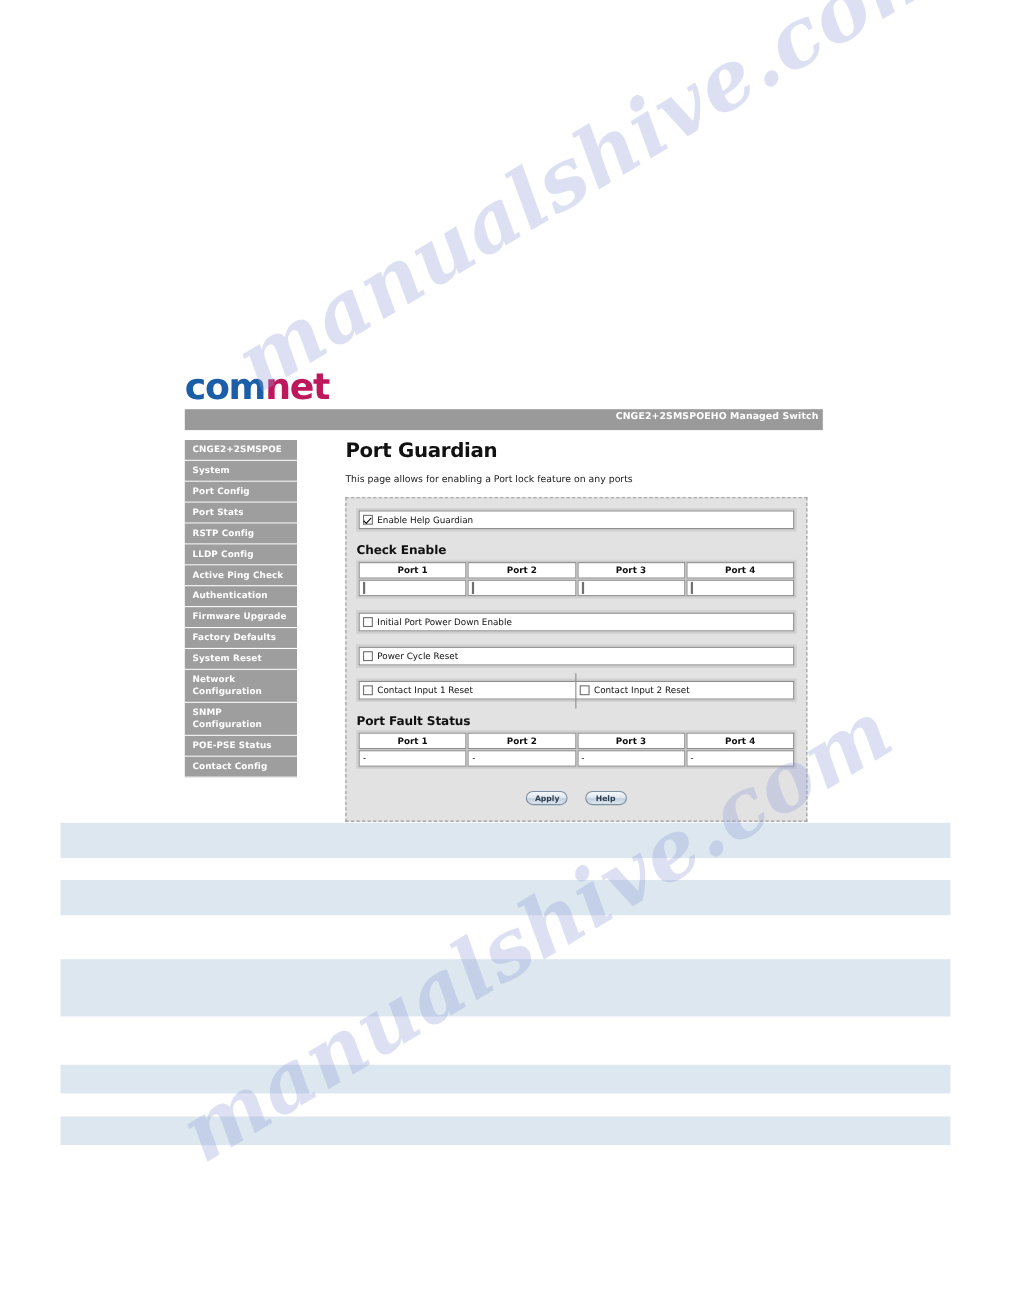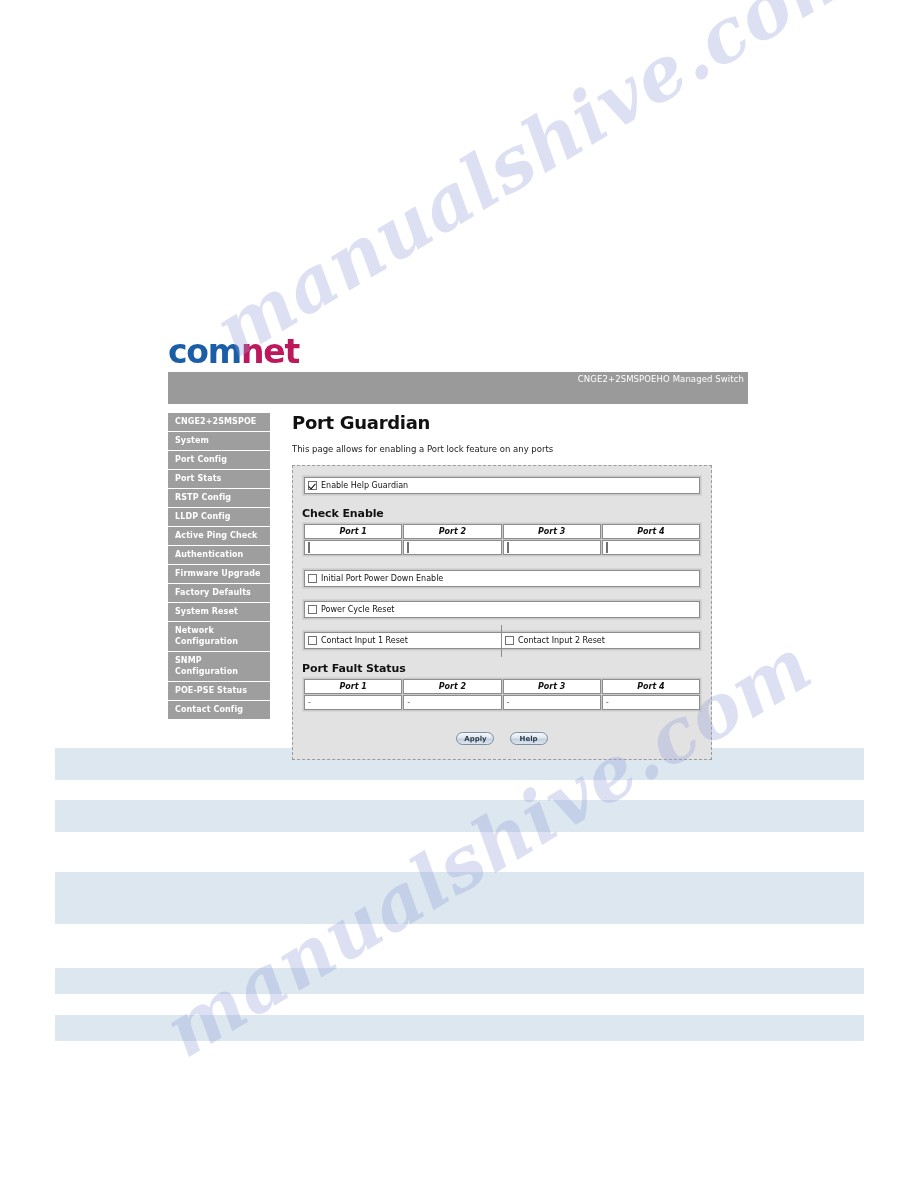--- a/index.html
+++ b/index.html
@@ -65,25 +65,25 @@
     font-size: 33px;
     font-weight: 700;
     letter-spacing: -1.2px;
     line-height: 36px;
   }
   #logo .com { color: #1b5ea8; }
   #logo .net { color: #be185d; }
 
   
   #titlebar {
-    height: 32px;
+    height: 19px;
     background: #9a9a9a;
     color: #ffffff;
     font-size: 8.5px;
-    font-weight: 400;
+    font-weight: 700;
     line-height: 15px;
     text-align: right;
     padding-right: 4px;
     box-sizing: border-box;
     letter-spacing: 0.1px;
     width: 580px;
   }
 
   
   #body-row {
@@ -115,21 +115,21 @@
   }
   .nav-item.two-line {
     min-height: 29px;
     line-height: 10.5px;
   }
   .nav-item .lbl { display: block; }
 
   
   #main {
     flex: 1 1 auto;
-    padding-left: 22px;
+    padding-left: 44px;
     box-sizing: border-box;
   }
   #page-title {
     font-size: 18px;
     font-weight: 700;
     color: #111111;
     letter-spacing: -0.3px;
     margin: 0 0 11px 0;
     line-height: 20px;
   }
@@ -214,21 +214,20 @@
   }
 
   
   table.port-table {
     border-collapse: separate;
     border-spacing: 1px;
     background: #c9c9c9;
     width: 100%;
     table-layout: fixed;
     border: 1px solid #d6d6d6;
-    font-style: italic;
   }
   table.port-table th {
     background: #ffffff;
     border: 1px solid #8d8d8d;
     font-size: 8px;
     font-weight: 700;
     color: #111111;
     height: 13px;
     text-align: center;
     padding: 0;

